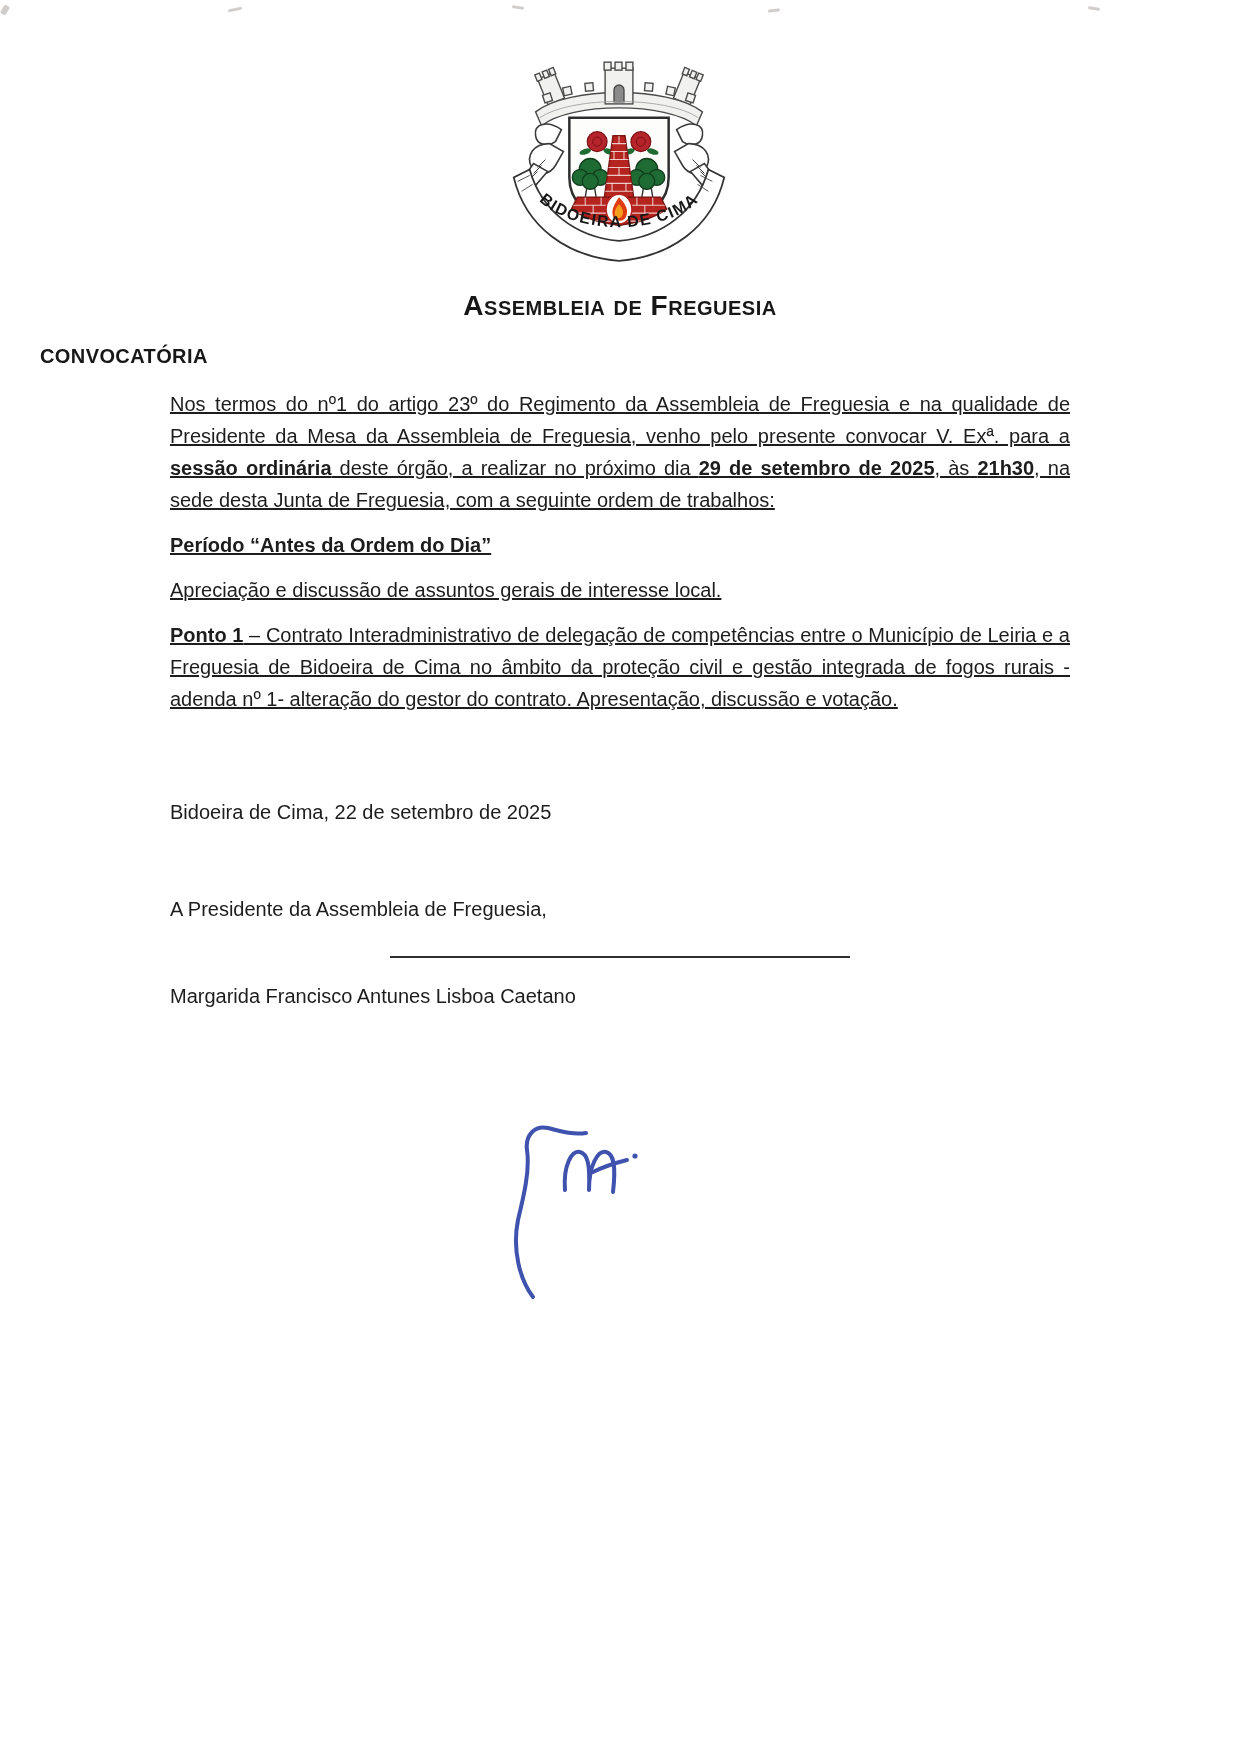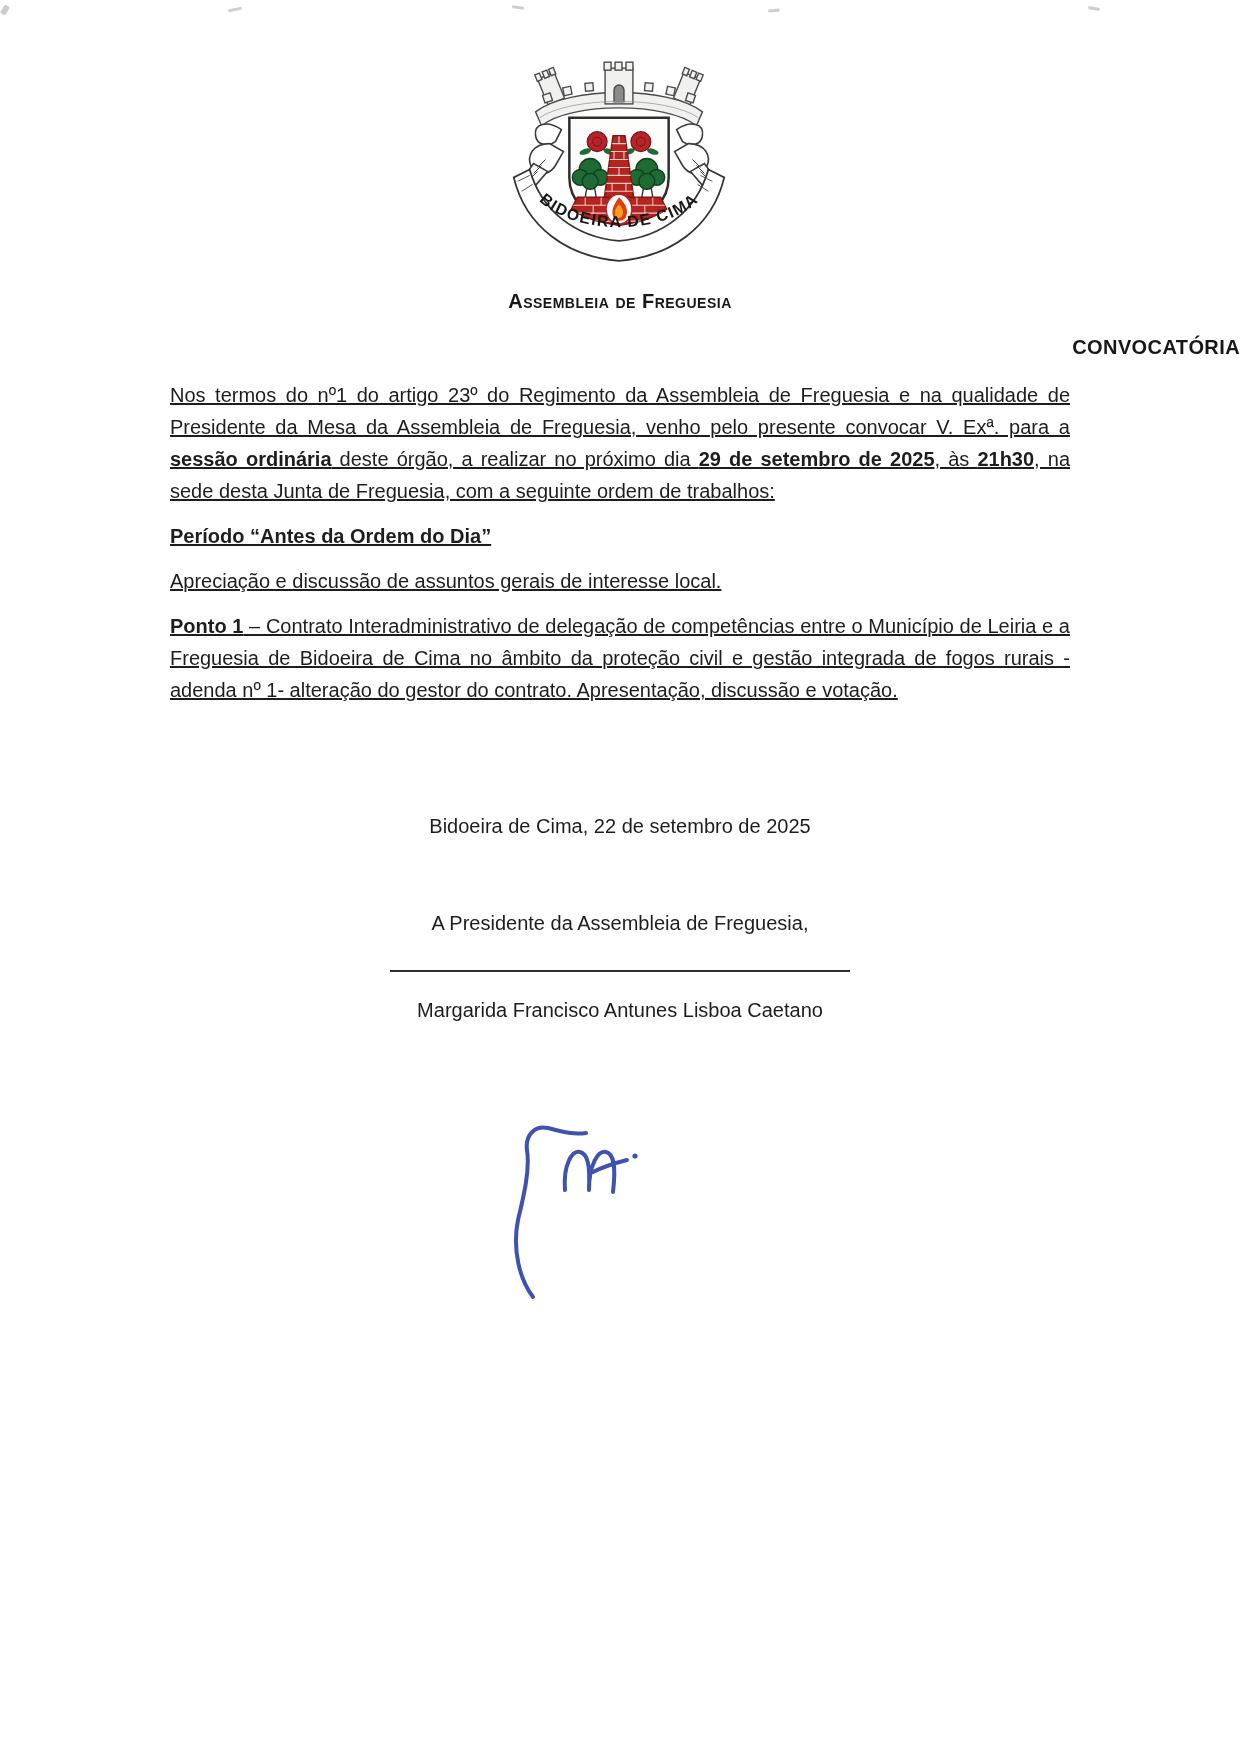--- a/index.html
+++ b/index.html
@@ -21,49 +21,50 @@
   }
   .crest-wrap {
     width: 292px;
     margin: 0 auto;
     padding-top: 60px;
   }
   .crest-wrap svg { display: block; }
   .doc-title {
     margin: 26px 0 0 0;
     text-align: center;
-    font-size: 20px;
+    font-size: 28px;
     font-weight: 700;
     font-variant: small-caps;
     letter-spacing: 0.5px;
     color: #171717;
   }
   .doc-subtitle {
     margin: 23px 0 0 0;
-    text-align: right;
+    text-align: left;
     font-size: 20px;
     font-weight: 700;
     letter-spacing: 0.4px;
     color: #171717;
+    padding-left: 40px;
   }
   .doc-body {
     width: 900px;
     margin: 20px 0 0 170px;
     font-size: 20px;
     line-height: 32px;
     text-decoration: underline;
   }
   .doc-body p { margin: 0 0 13px 0; }
   .justify { text-align: justify; }
   .heading { font-weight: 700; }
   strong { font-weight: 700; }
   .closing {
     width: 900px;
-    margin: 104px 0 0 170px;
-    text-align: center;
+    margin: 81px 0 0 170px;
+    text-align: left;
     font-size: 20px;
     line-height: 32px;
   }
   .place-date { margin: 0; }
   .signer-role { margin: 65px 0 0 0; }
   .sig-line {
     width: 460px;
     margin: 31px auto 0 auto;
     border-top: 2px solid #2e2e2e;
     height: 0;

